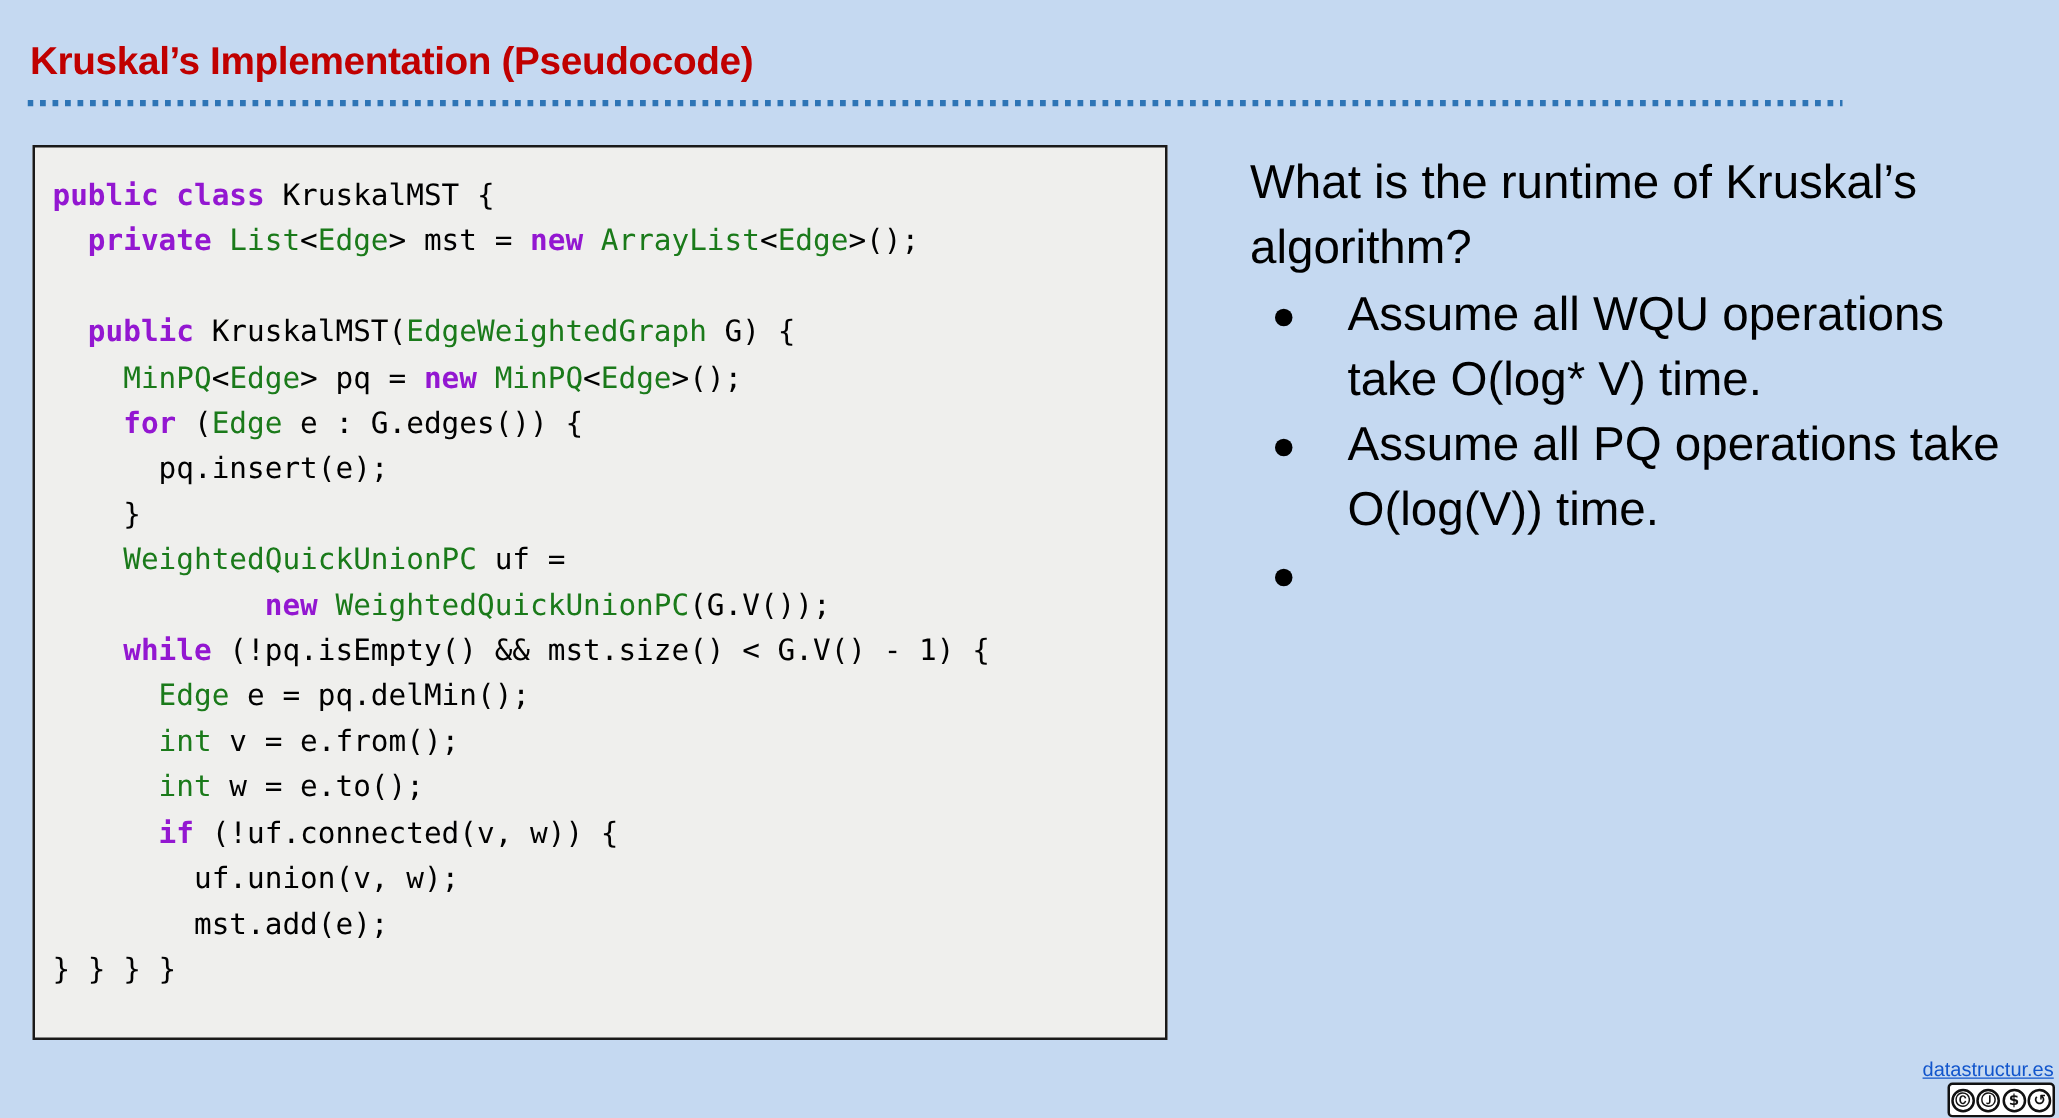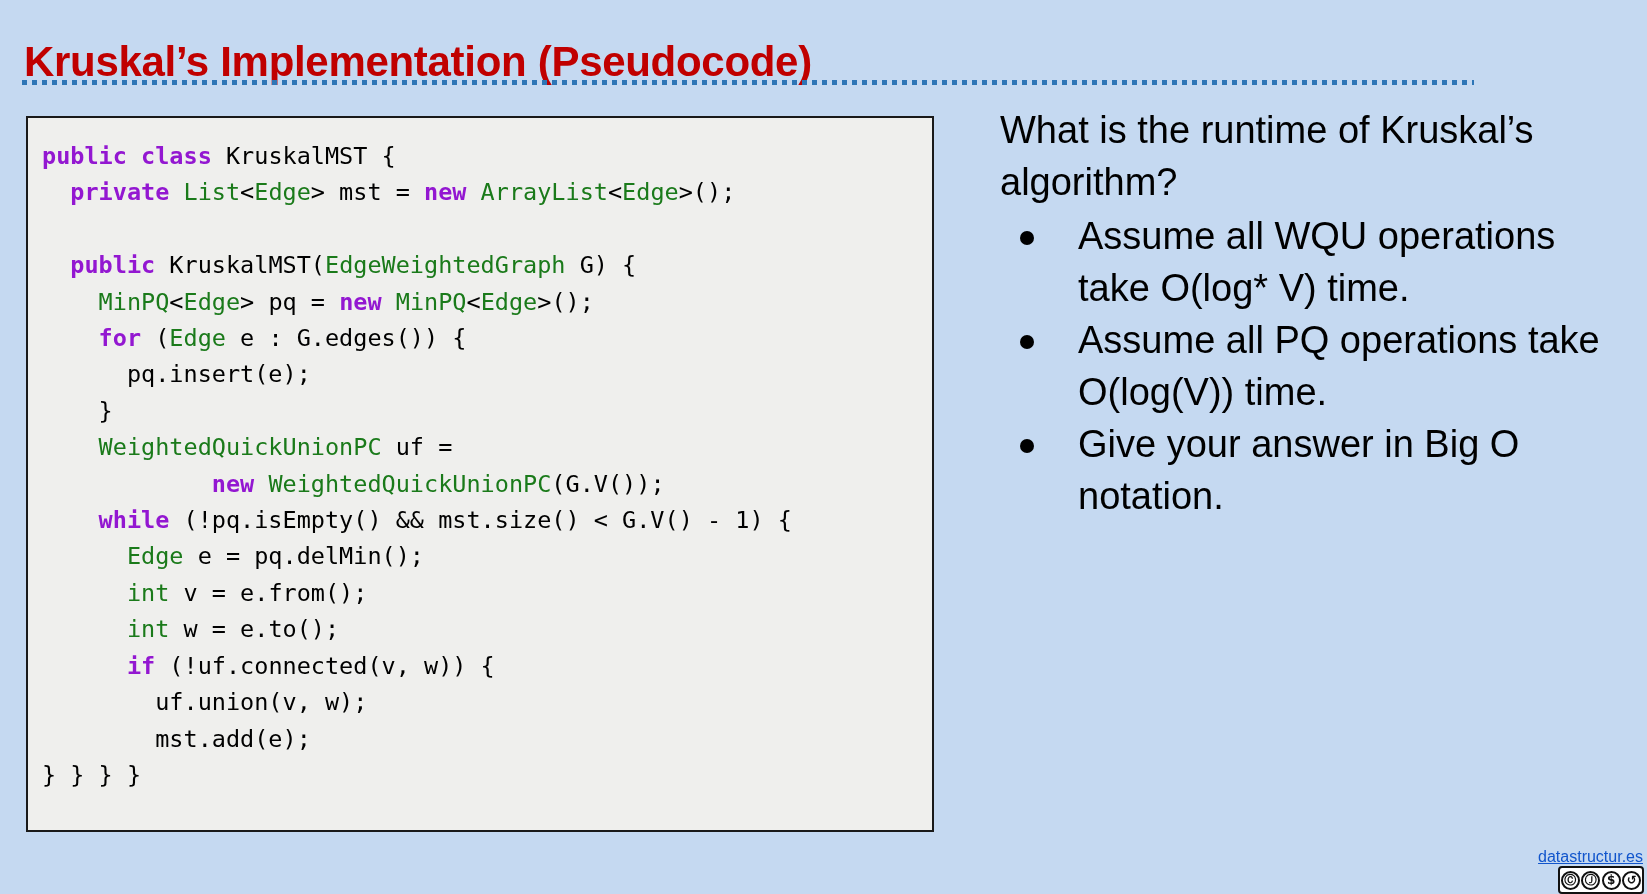--- a/index.html
+++ b/index.html
@@ -13,21 +13,21 @@
     font-family: "Liberation Sans", sans-serif;
     overflow: hidden;
     position: relative;
   }
 
   
   #slide-title {
     position: absolute;
     left: 24px;
     top: 10px;
-    font-size: 42px;
+    font-size: 31px;
     font-weight: bold;
     color: #c00000;
     letter-spacing: -0.3px;
     white-space: nowrap;
   }
 
   
   #title-divider {
     position: absolute;
     left: 22px;
@@ -62,21 +62,21 @@
     letter-spacing: 0px;
   }
   .tok-kw   { color: #9317d1; font-weight: bold; }
   .tok-type { color: #1a7a1a; }
   .tok-pl   { color: #000000; }
 
   
   #question-panel {
     position: absolute;
     left: 1000px;
-    top: 104px;
+    top: 120px;
     width: 630px;
   }
   #question-heading {
     font-size: 38px;
     line-height: 52px;
     color: #000000;
     margin: 0 0 2px 0;
   }
   #bullet-list {
     list-style: none;
@@ -166,21 +166,21 @@
 <span class="tok-pl">        uf.union(v, w);</span>
 <span class="tok-pl">        mst.add(e);</span>
 <span class="tok-pl">} } } }</span></pre>
 </section>
 
 <section id="question-panel">
   <p id="question-heading">What is the runtime of Kruskal’s algorithm?</p>
   <ul id="bullet-list">
       <li class="bullet-item"><span class="bullet-dot"></span><span>Assume all WQU operations take O(log* V) time.</span></li>
       <li class="bullet-item"><span class="bullet-dot"></span><span>Assume all PQ operations take O(log(V)) time.</span></li>
-      <li class="bullet-item"><span class="bullet-dot"></span><span>Give your answer in Big O notation.</span></li>
+      <li class="bullet-item"><span class="bullet-dot"></span></li>
     </ul>
 </section>
 
 <a id="attribution">datastructur.es</a>
 
 <div id="cc-badge">
     <span class="cc-glyph">Ⓒ</span>
     <span class="cc-glyph">Ⓙ</span>
     <span class="cc-glyph">$</span>
     <span class="cc-glyph">↺</span>

